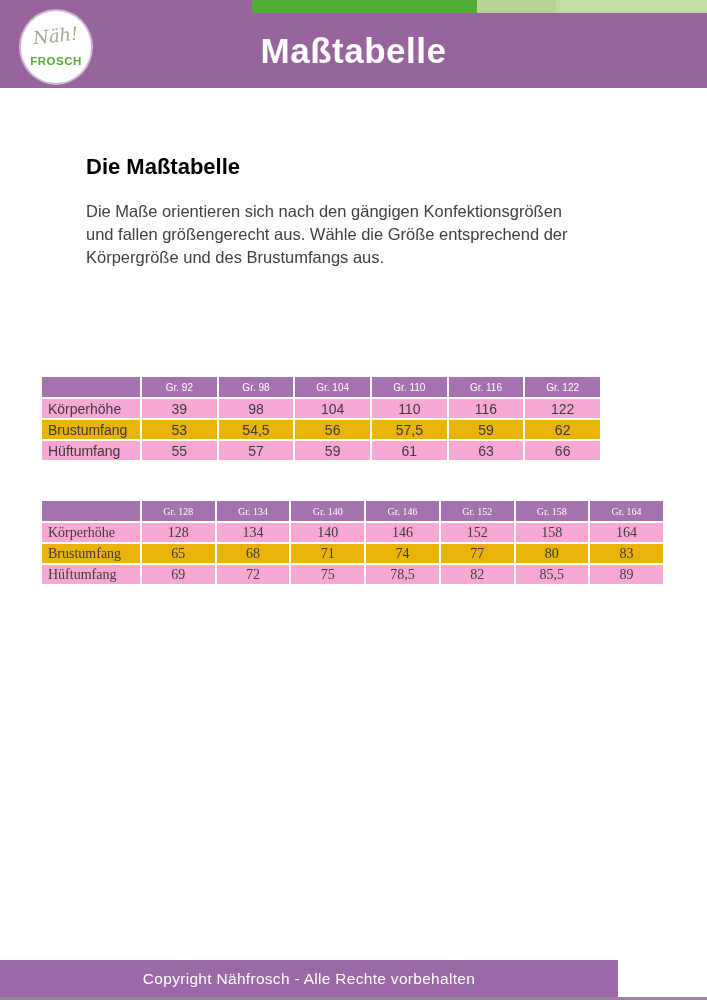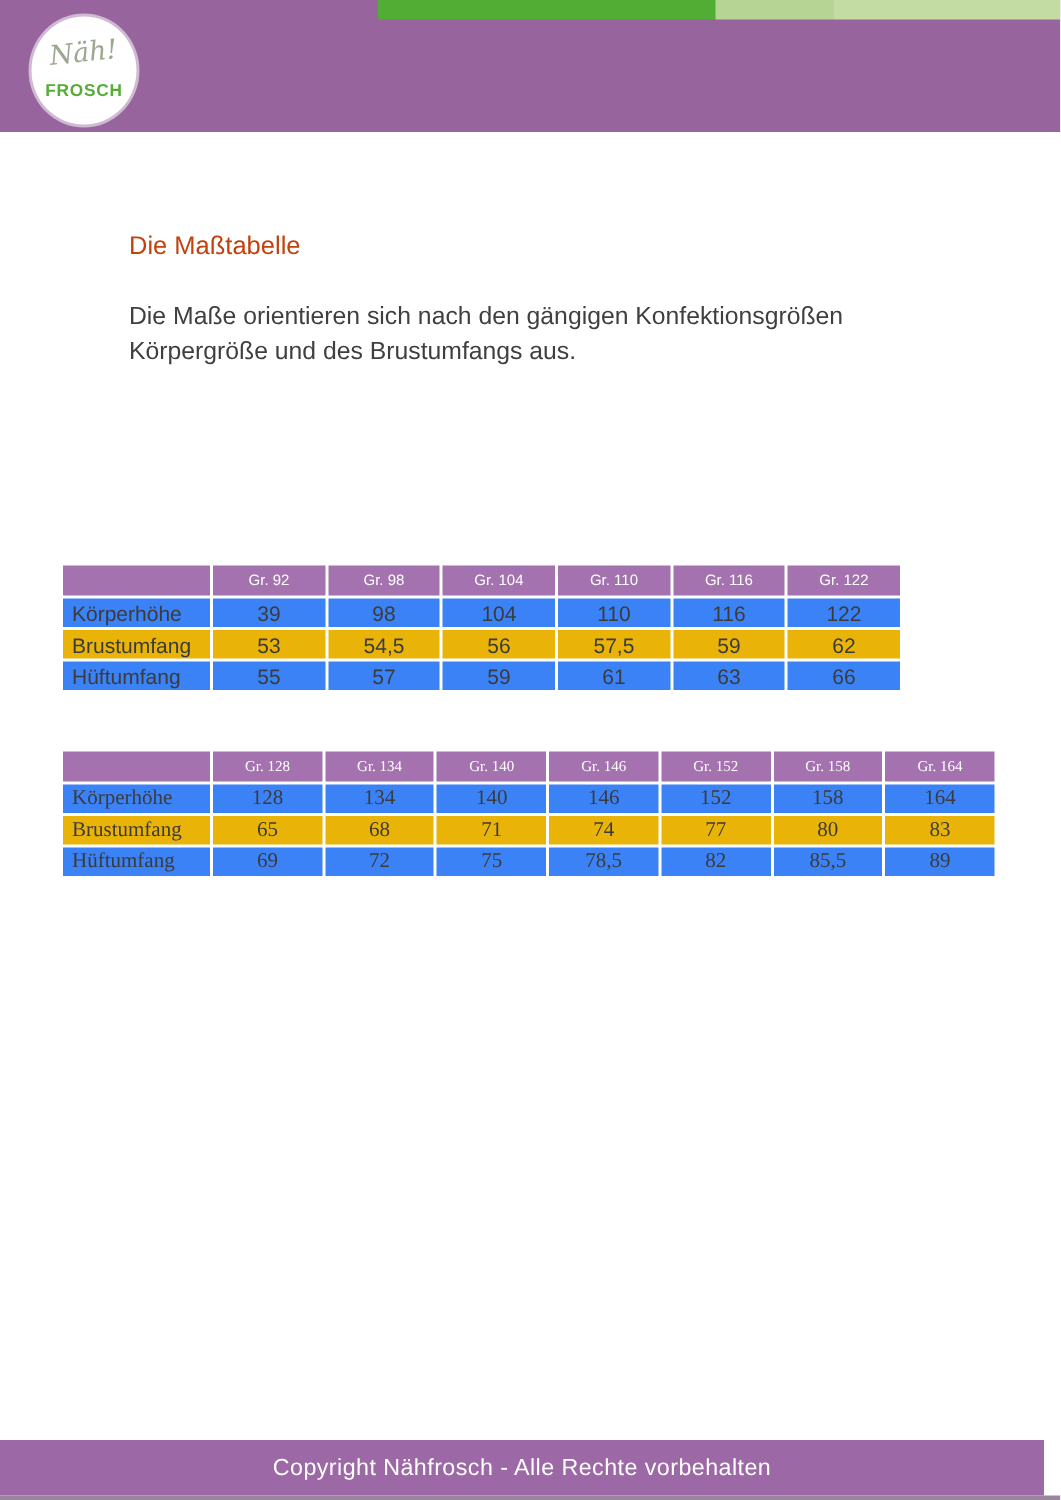--- a/index.html
+++ b/index.html
@@ -30,21 +30,21 @@
   }
 
   .page-title {
     position:absolute; left:0; top:31px; width:707px; text-align:center;
     color:#ffffff; font-size:35px; font-weight:bold; letter-spacing:0.5px;
   }
 
   
   .section-heading {
     position:absolute; left:86px; top:154px;
-    font-size:17px; font-weight:normal; color:#c2410c;
+    font-size:22px; font-weight:bold; color:#000000;
   }
   .paragraph {
     position:absolute; left:86px; top:200px; width:560px;
     font-size:16.5px; color:#3f3f3f; line-height:23px;
   }
 
   
   .size-table {
     position:absolute; left:40px;
     border-collapse:separate; border-spacing:2px;
@@ -53,52 +53,54 @@
   }
   .size-table.t1 { top:375px; width:562px; }
   .size-table.t2 { top:499px; width:625px;font-family:Liberation Serif, serif; }
   .size-table col.col-label { width:98px; }
   .size-table th {
     background:#a472ae; color:#ffffff; font-weight:normal; font-size:10px;
     height:20px; text-align:center; padding:0;
   }
   .size-table td { height:19px; text-align:center; padding:0; }
   .size-table td.row-label { text-align:left; padding-left:6px; }
-  .size-table tr.stripe-gray td  { background:#3b82f6; }
+  .size-table tr.stripe-gray td  { background:#f9a8d4; }
   .size-table tr.stripe-white td { background:#eab308; }
 
   
   .footer-band {
-    position:absolute; left:0; top:960px; width:696px; height:37px;
+    position:absolute; left:0; top:960px; width:618px; height:37px;
     background:#9c68a5; color:#ffffff; text-align:center;
     font-size:15.5px; line-height:37px; letter-spacing:0.3px;
   }
   .footer-edge { position:absolute; left:0; top:997px; width:707px; height:3px; background:#9b849d; }
 </style>
 </head>
 <body>
 
 <div class="page">
 
   <div class="header-band">
     <div class="strip strip-dark"></div>
     <div class="strip strip-light1"></div>
     <div class="strip strip-light2"></div>
 
     <div class="logo">
       <span class="logo-script">Näh!</span>
       <span class="logo-name">FROSCH</span>
     </div>
 
+    <div class="page-title">Maßtabelle</div>
   </div>
 
   <div class="section-heading">Die Maßtabelle</div>
 
   <div class="paragraph">
     <div>Die Maße orientieren sich nach den gängigen Konfektionsgrößen</div>
+    <div>und fallen größengerecht aus. Wähle die Größe entsprechend der</div>
     <div>Körpergröße und des Brustumfangs aus.</div>
   </div>
 
   <table class="size-table t1">
       <colgroup>
         <col class="col-label">
         <col class="col-data">
         <col class="col-data">
         <col class="col-data">
         <col class="col-data">

